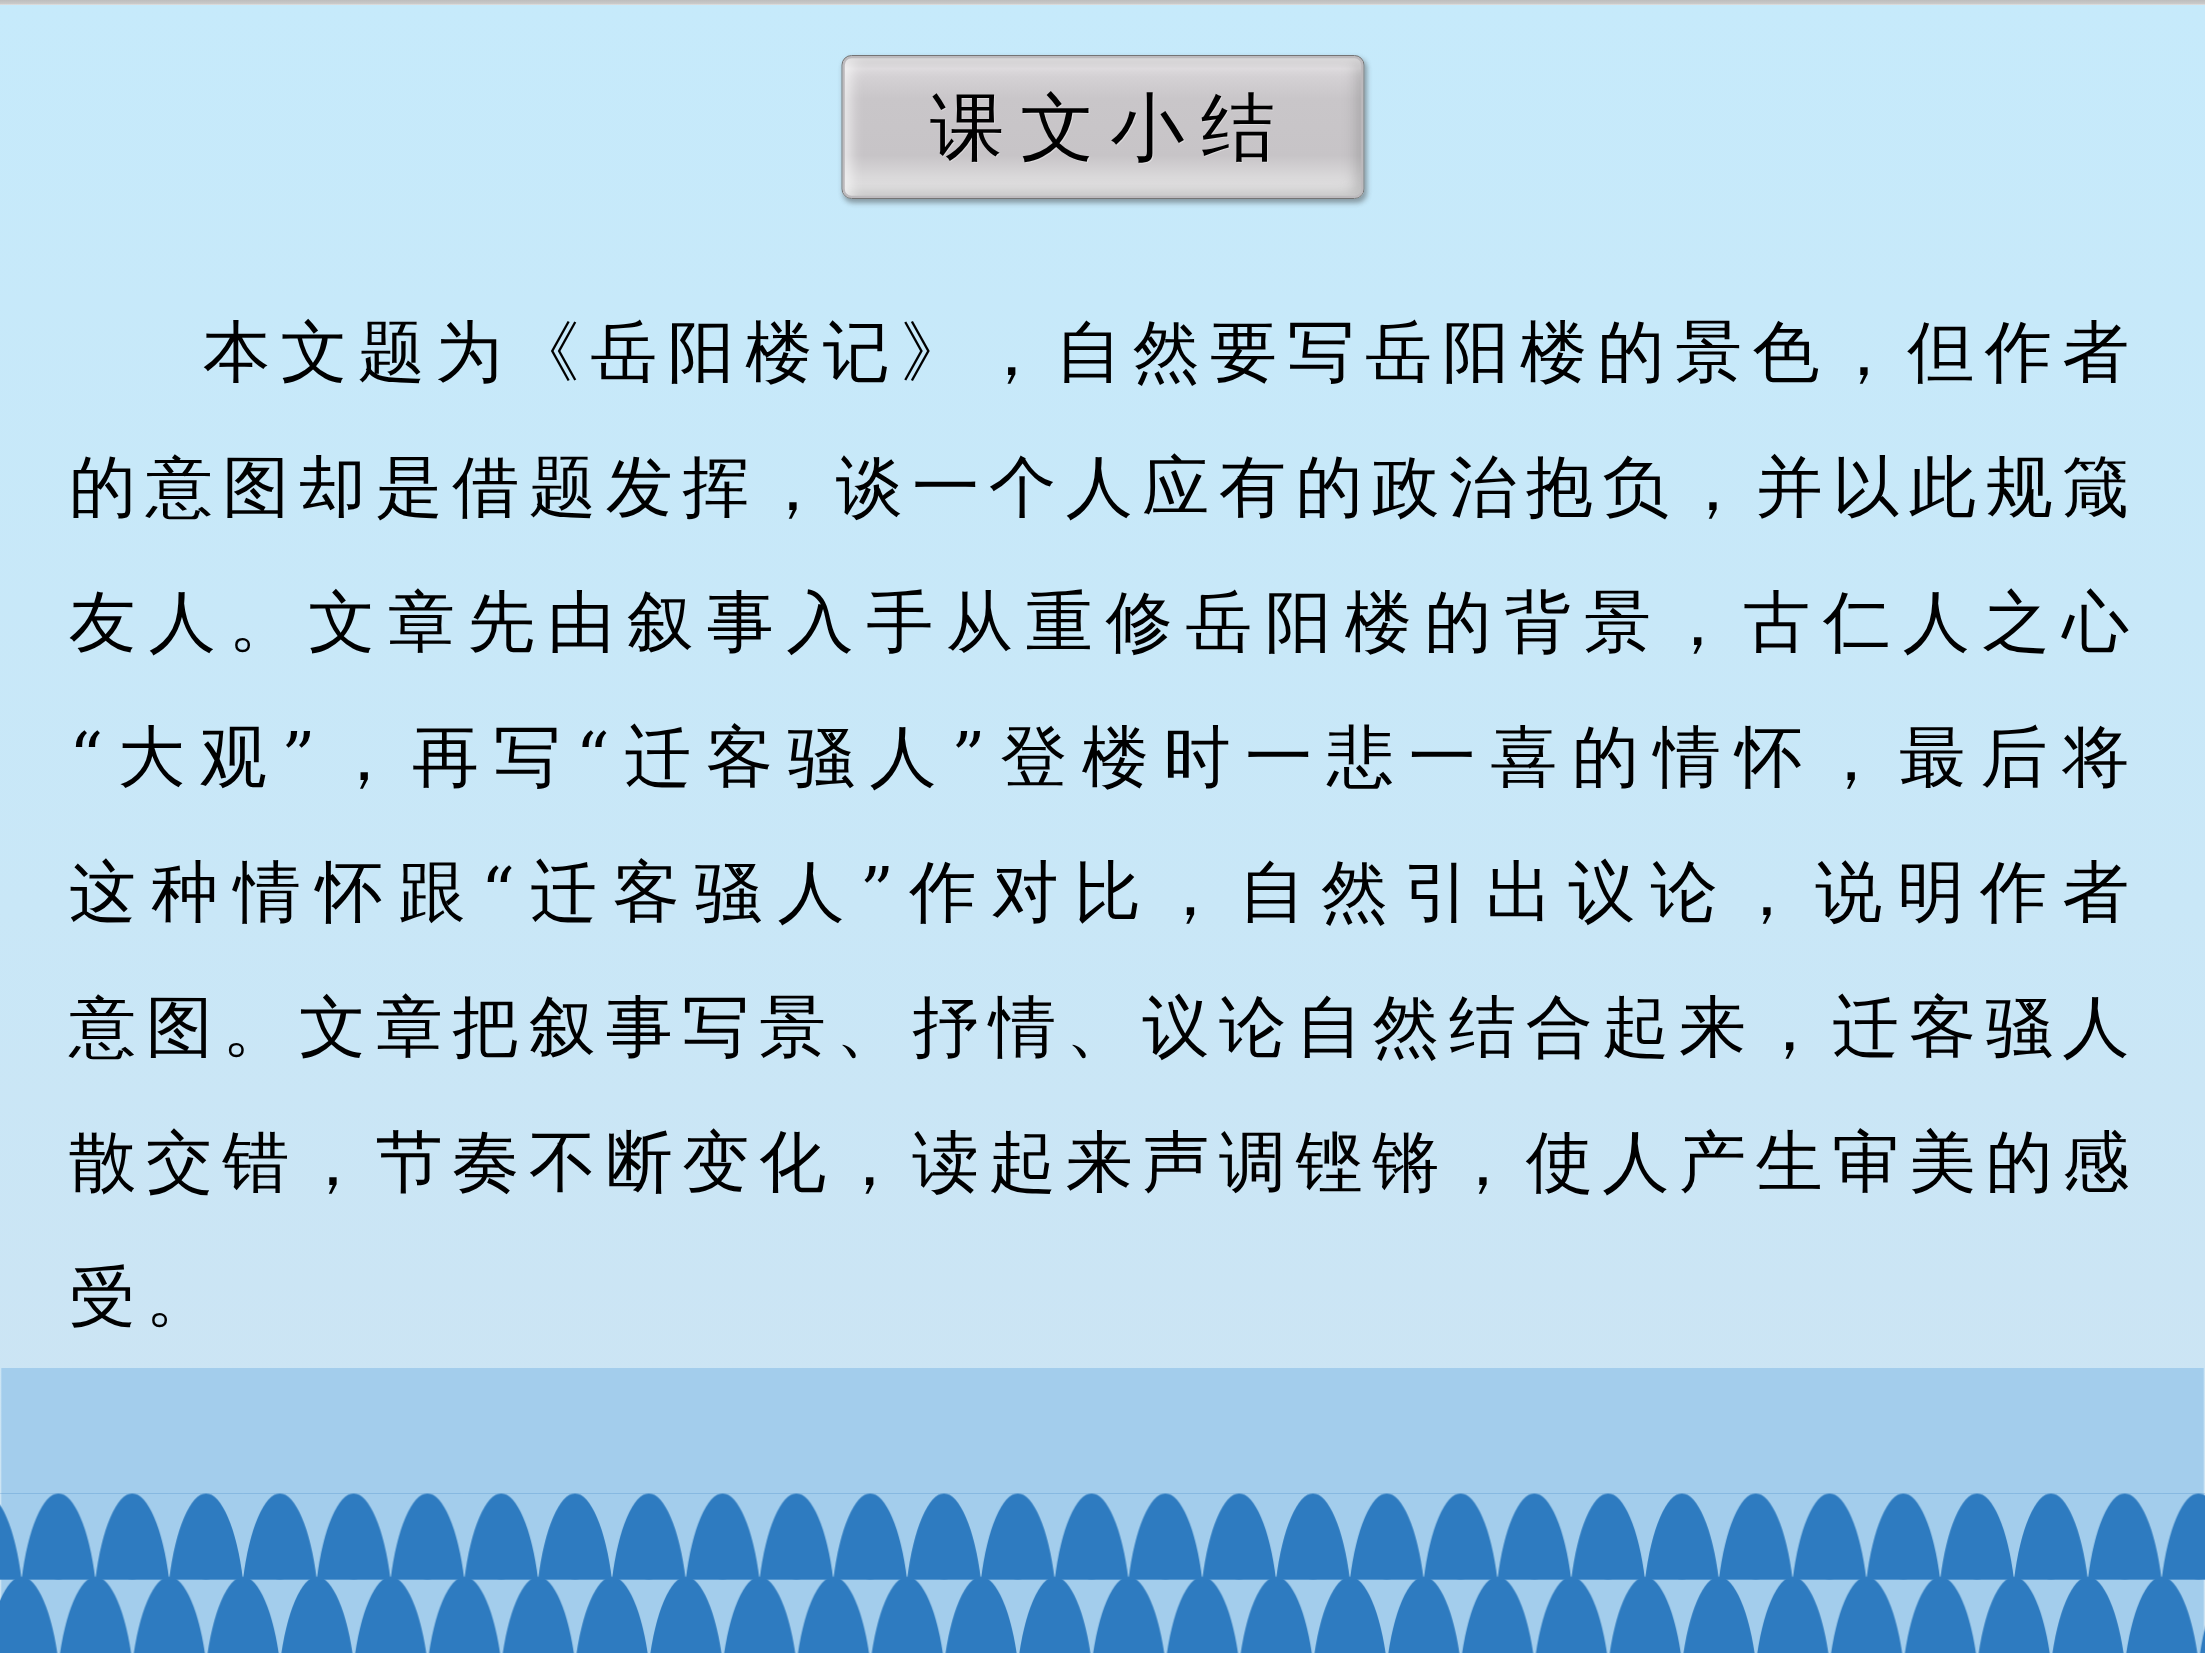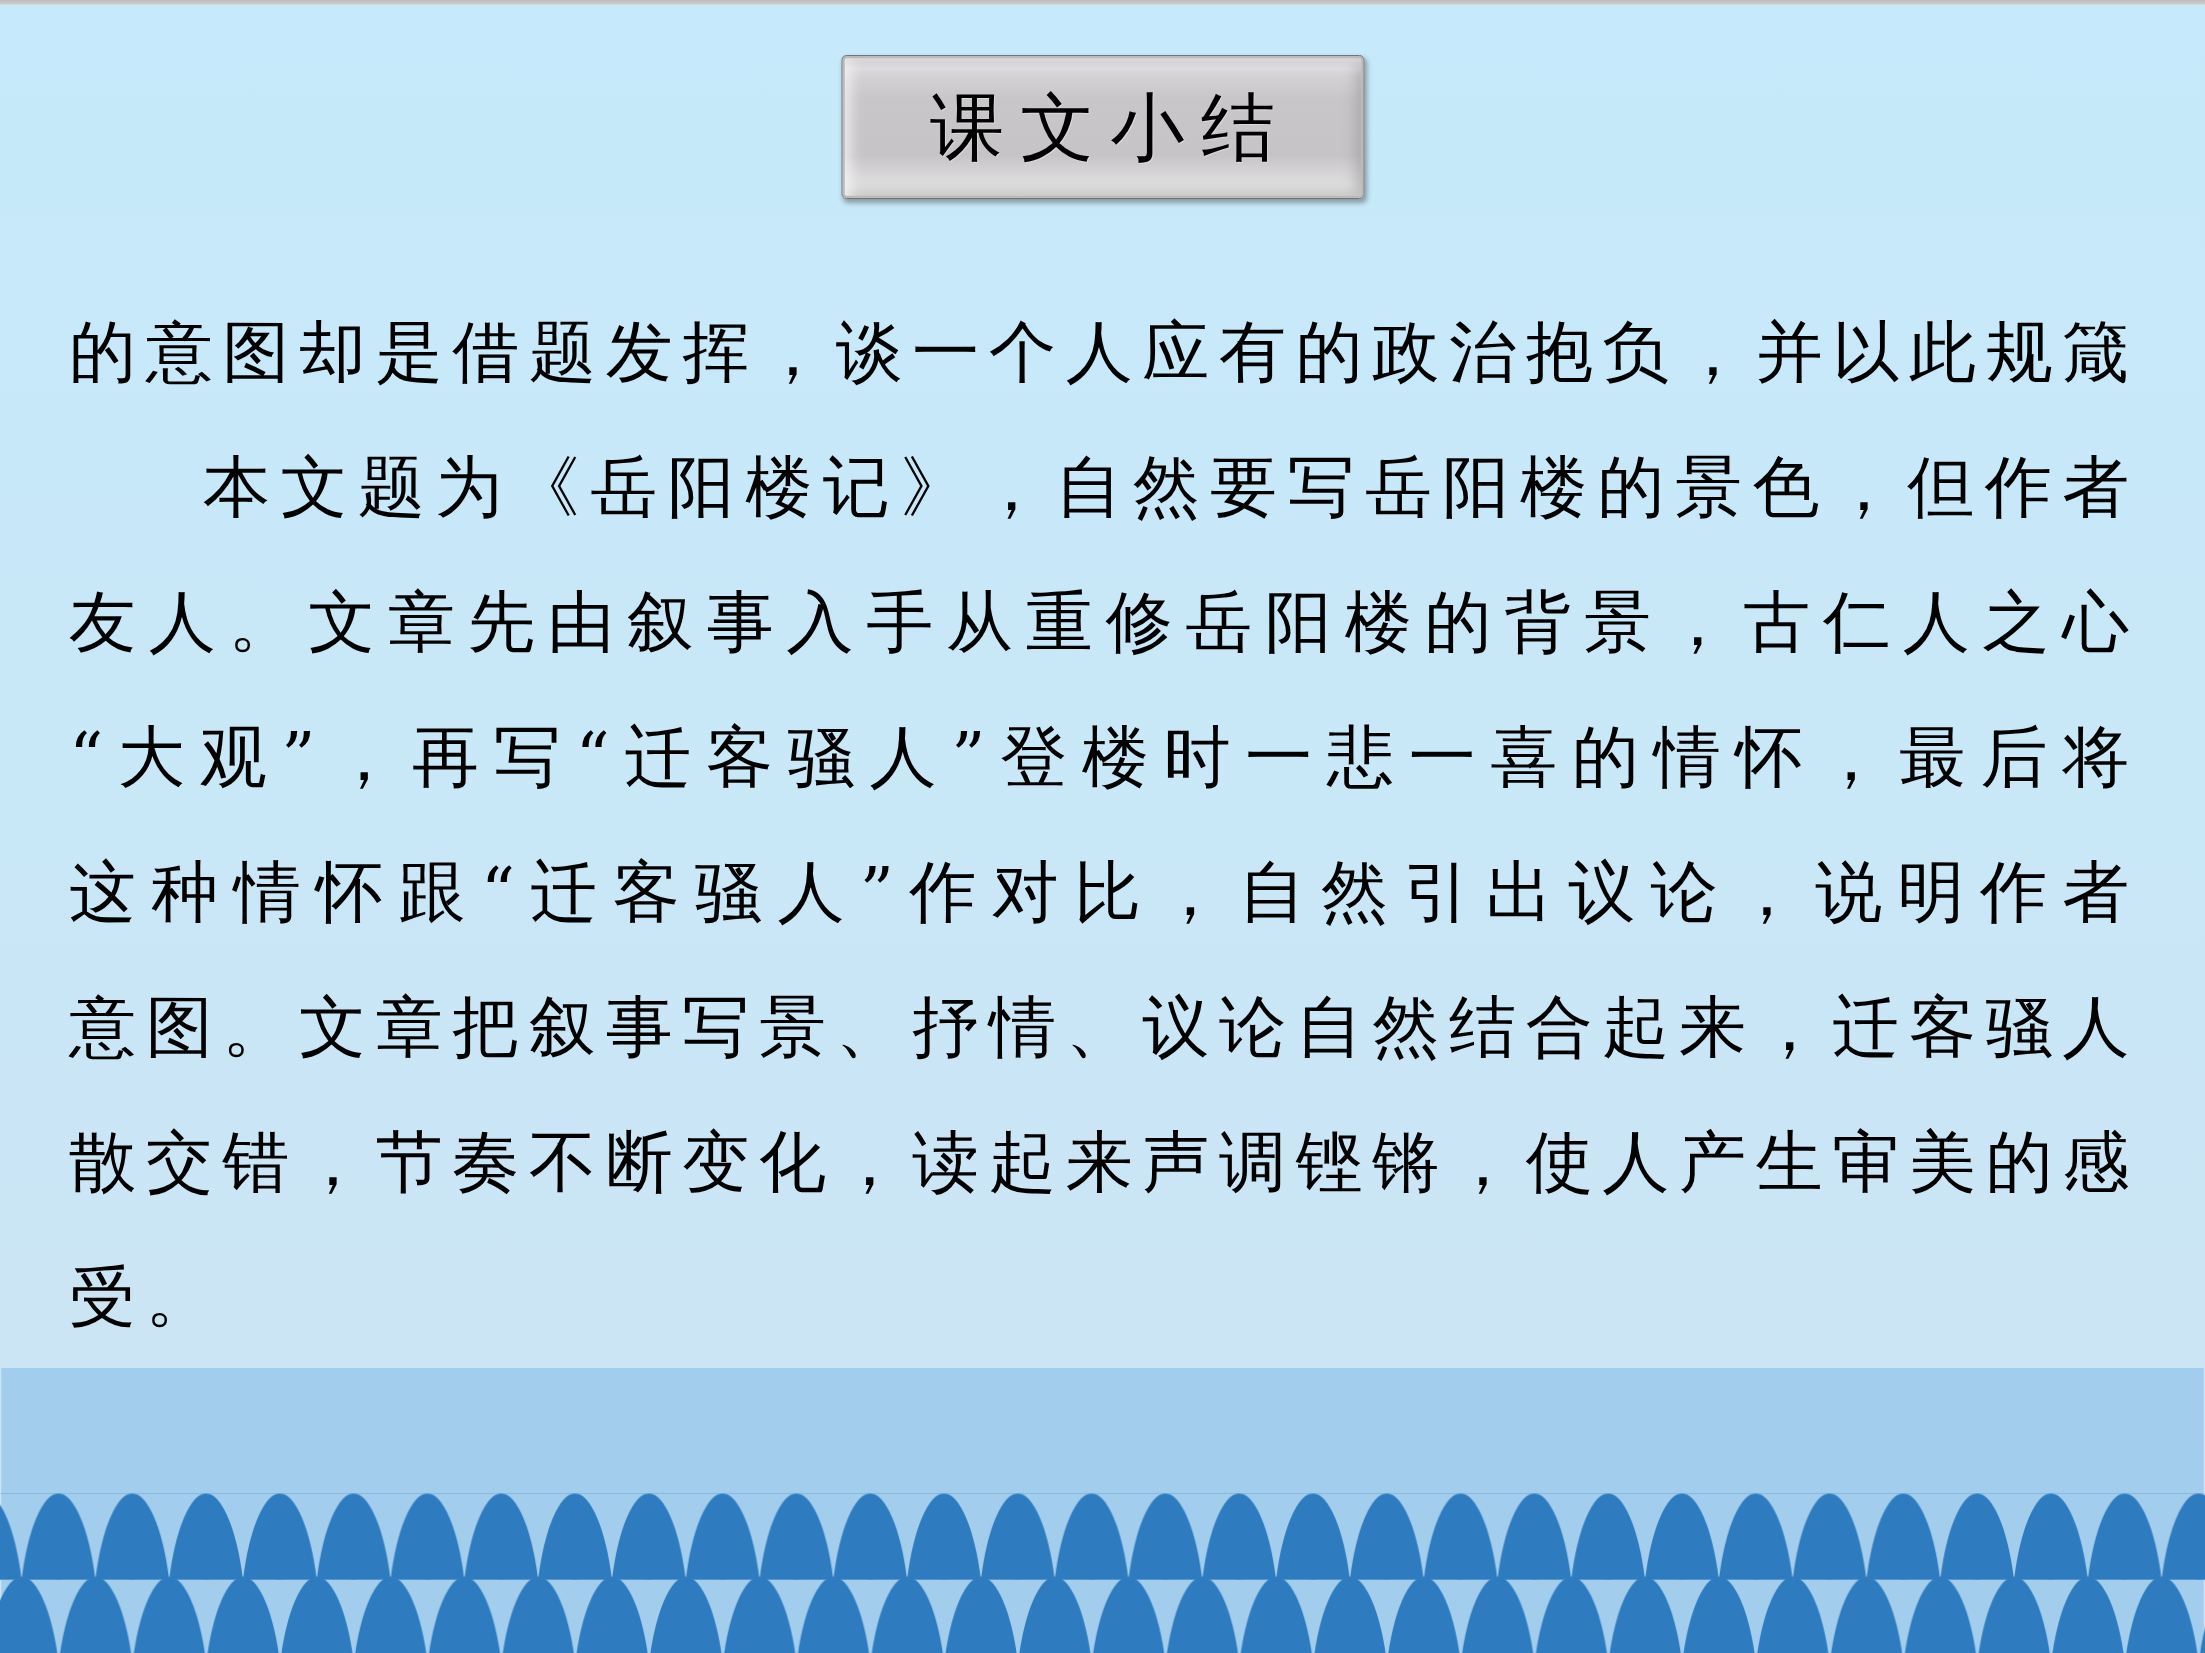--- a/index.html
+++ b/index.html
@@ -24,21 +24,21 @@
     height: 4.6px;
     background: linear-gradient(180deg, #bdbdbd 0%, #c9c9c9 70%, #e2e2e2 100%);
   }
   .title-btn {
     position: absolute;
     top: 55px;
     left: 50%;
     transform: translateX(-50%);
     width: 521px;
     height: 142px;
-    border-radius: 5px;
+    border-radius: 10px;
     border: 1.5px solid #747474;
     background: linear-gradient(180deg, #a3a0a3 0%, #d8d5d8 9%, #c9c6c9 30%, #c7c4c7 70%, #ececec 100%);
     box-shadow:
       inset 0 0 0 2.3px #bdbabd,
       inset 7.7px 7.7px 13.8px rgba(255,255,255,0.70),
       inset -7.7px -6.1px 12.3px rgba(120,120,120,0.38),
       2.3px 3.1px 5.4px rgba(60,60,60,0.45);
     display: flex;
     align-items: center;
     justify-content: center;
@@ -88,22 +88,22 @@
 
 <div class="slide">
 
   <div class="top-strip"></div>
 
   <div class="title-btn">
     <span class="title-text">课文小结</span>
   </div>
 
   <div class="paragraph">
+    <div class="line indent">本文题为《岳阳楼记》，自然要写岳阳楼的景色，但作者</div>
     <div class="line">的意图却是借题发挥，谈一个人应有的政治抱负，并以此规箴</div>
-    <div class="line indent">本文题为《岳阳楼记》，自然要写岳阳楼的景色，但作者</div>
     <div class="line">友人。文章先由叙事入手从重修岳阳楼的背景，古仁人之心</div>
     <div class="line">“大观”，再写“迁客骚人”登楼时一悲一喜的情怀，最后将</div>
     <div class="line">这种情怀跟“迁客骚人”作对比，自然引出议论，说明作者</div>
     <div class="line">意图。文章把叙事写景、抒情、议论自然结合起来，迁客骚人</div>
     <div class="line">散交错，节奏不断变化，读起来声调铿锵，使人产生审美的感</div>
     <div class="line last">受。</div>
   </div>
 
   <div class="wave-footer">
     <svg width="2205" height="286" viewBox="0 0 2880 374" xmlns="http://www.w3.org/2000/svg">

